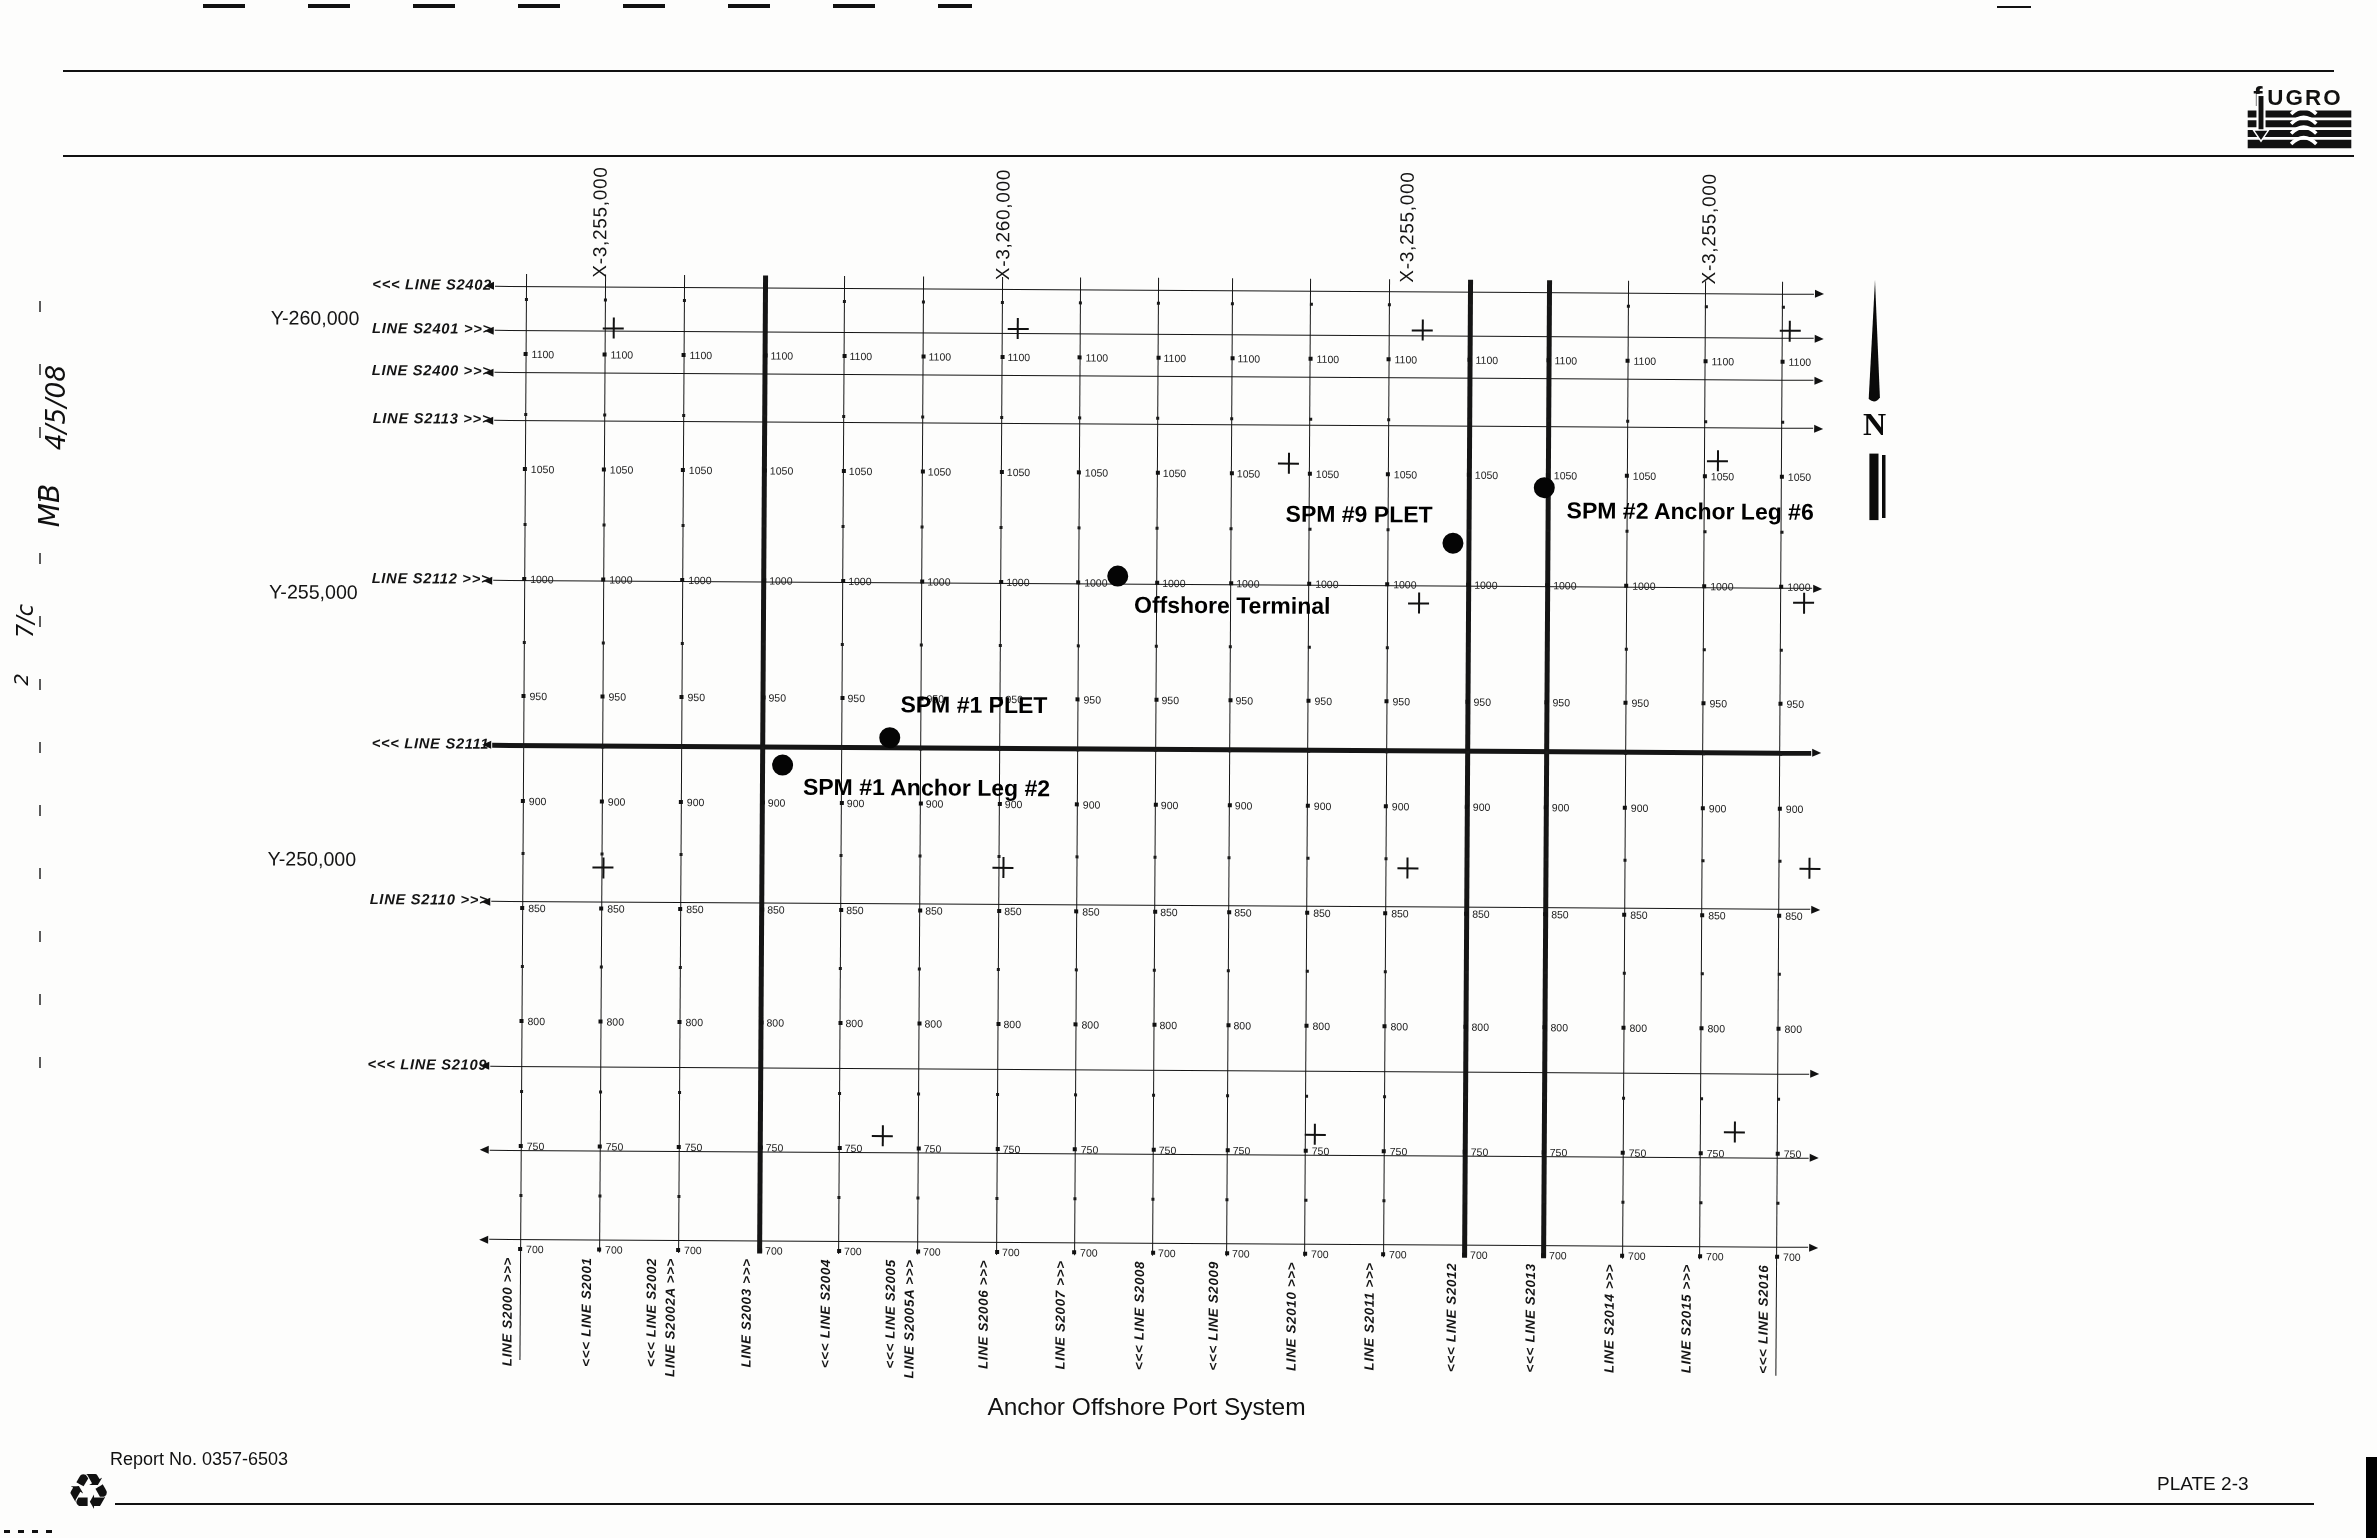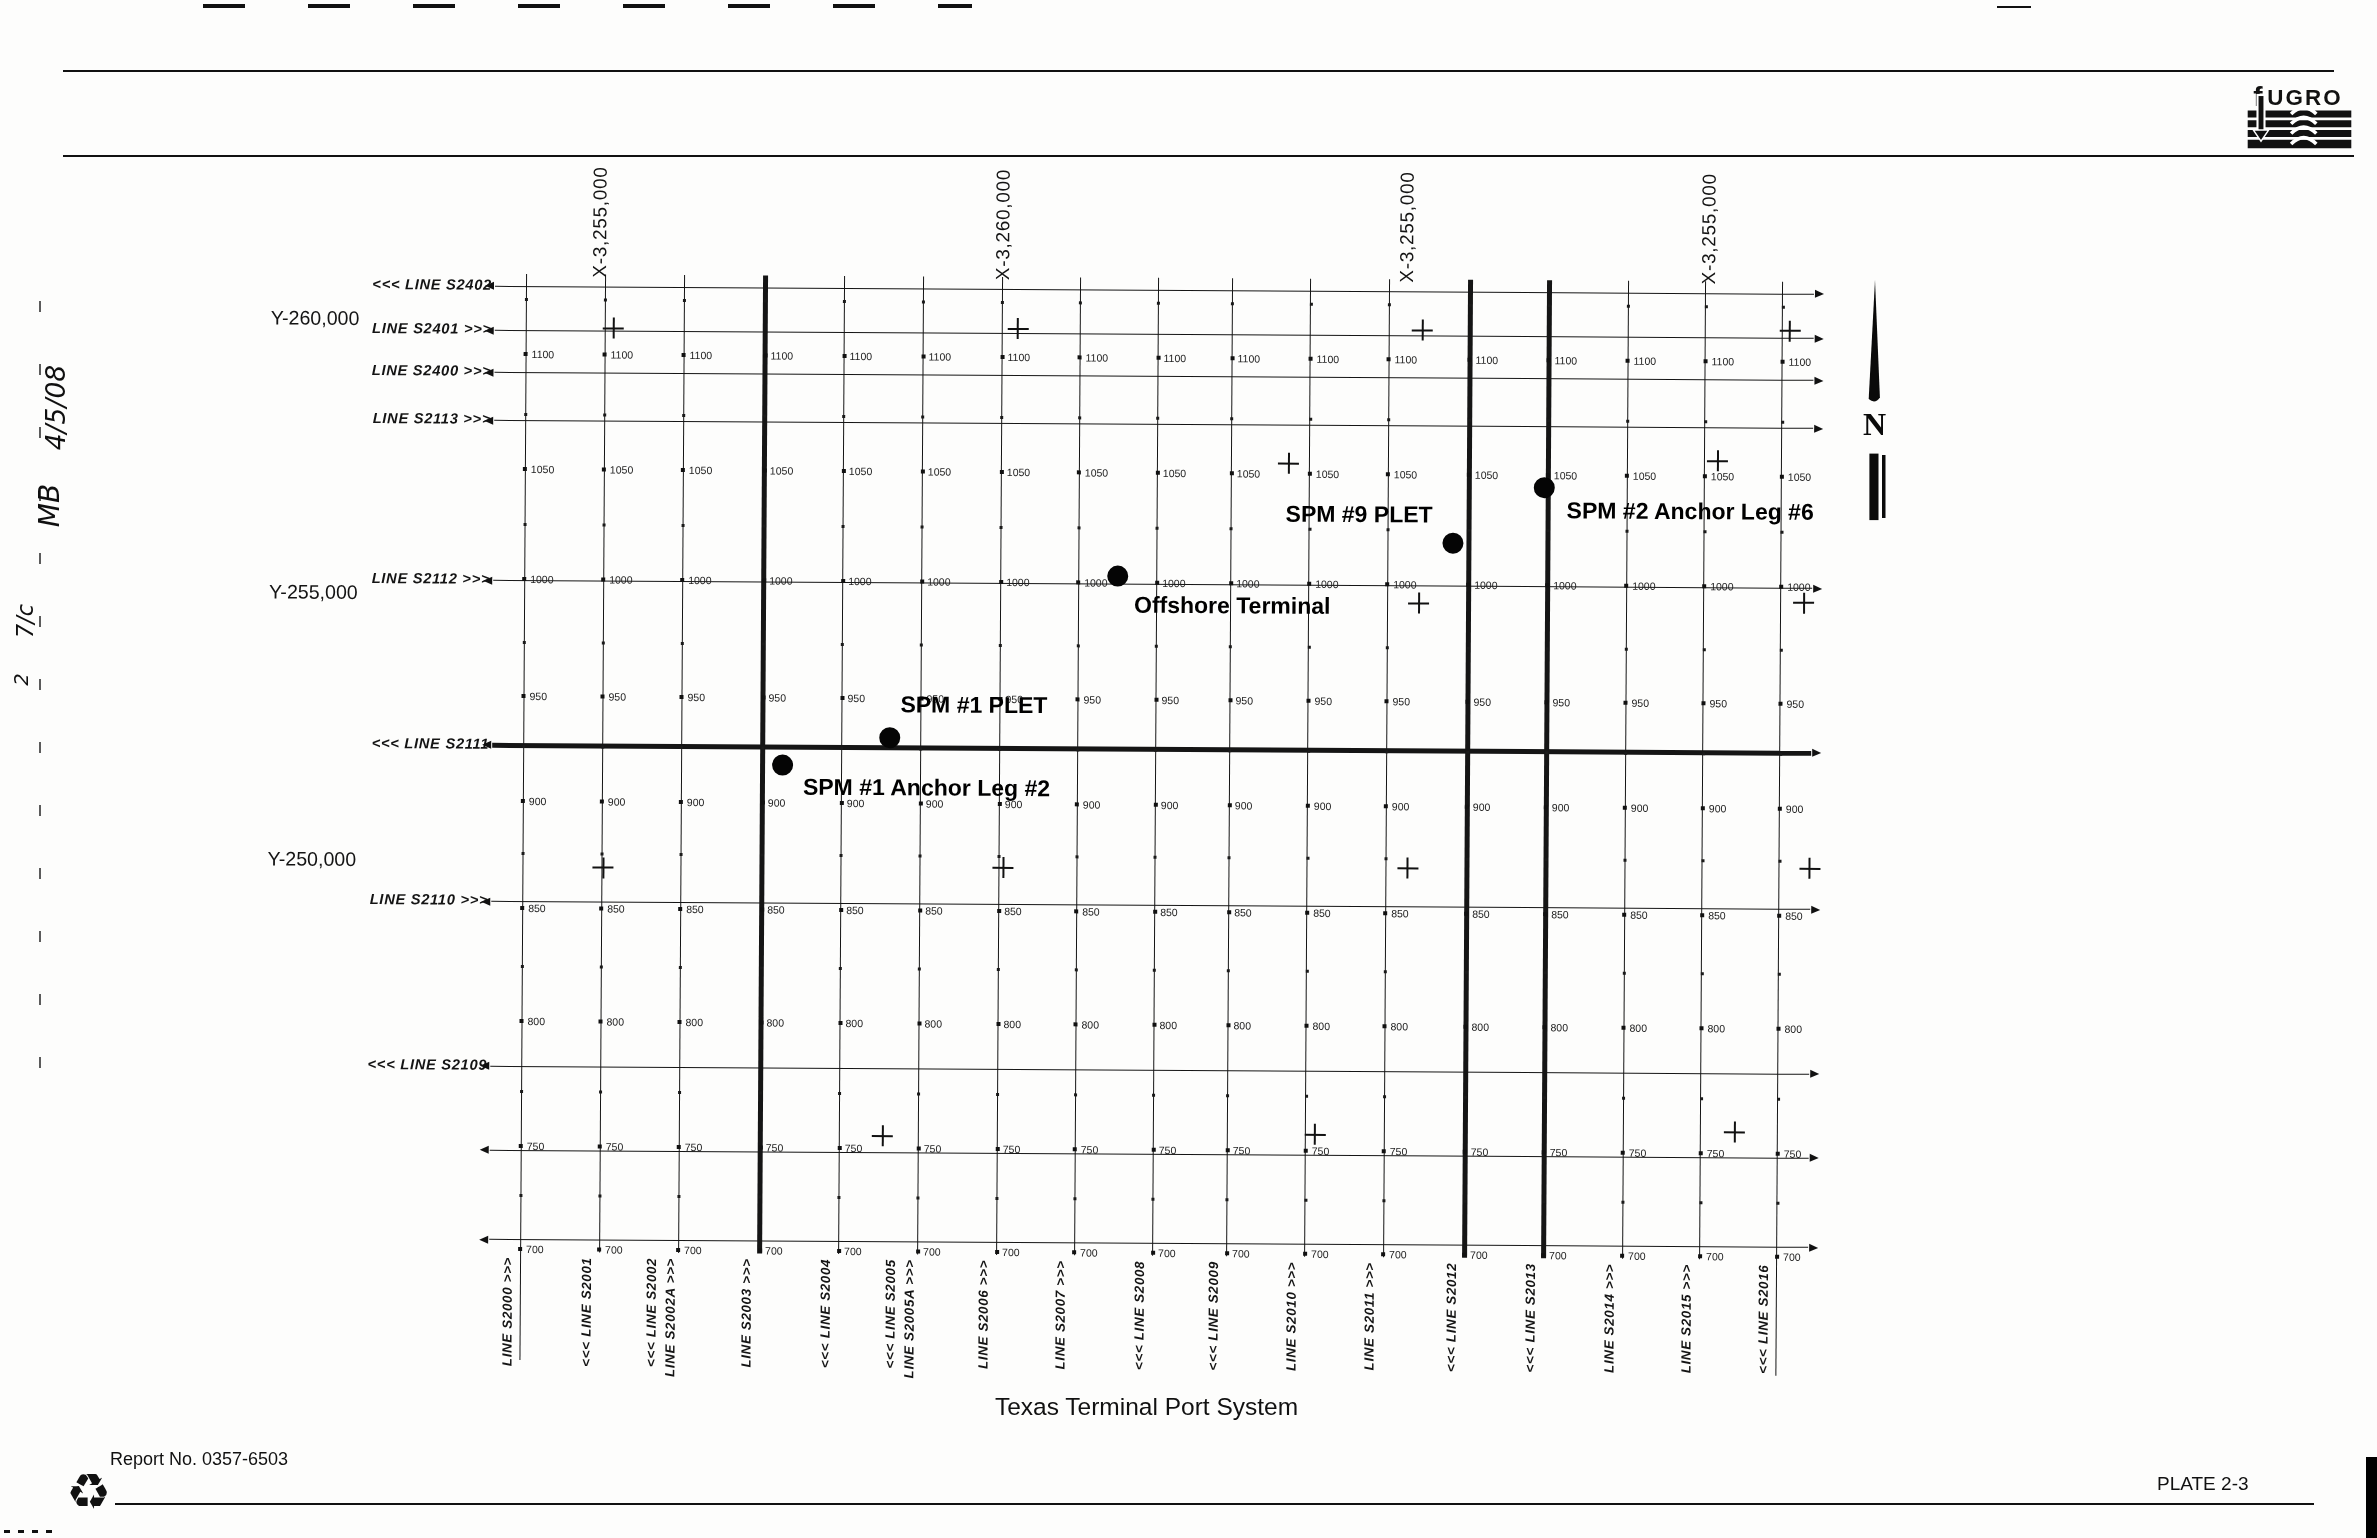--- a/index.html
+++ b/index.html
@@ -681,21 +681,21 @@
 
   <div id="north-arrow">
     <svg width="42" height="245" viewBox="0 0 60 350">
       <path d="M30 0 L37 168 Q30 178 21 170 Z" fill="#0a0a0a"></path>
       <rect x="22" y="248" width="13" height="95" fill="#0a0a0a"></rect>
       <rect x="40" y="250" width="5" height="90" fill="#0a0a0a"></rect>
     </svg>
   </div>
   <div id="north-n">N</div>
 
-  <div class="title-line" style="top:1393px;font-size:24.5px;">Texas Terminal Port System</div>
+  <div class="title-line" style="top:1393px;font-size:24.5px;">Anchor Offshore Port System</div>
 
   <div id="footer-rule"></div>
   <div id="recycle">♻</div>
   <div id="report-no">Report No. 0357-6503</div>
   <div id="plate-no">PLATE 2-3</div>
   <div id="edge-bar"></div>
   <div id="corner-dots"></div>
 </div>
 
 

